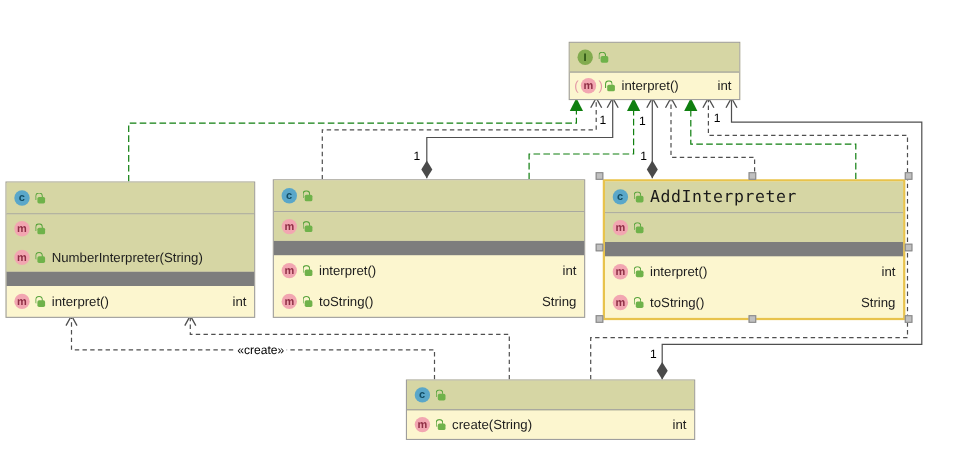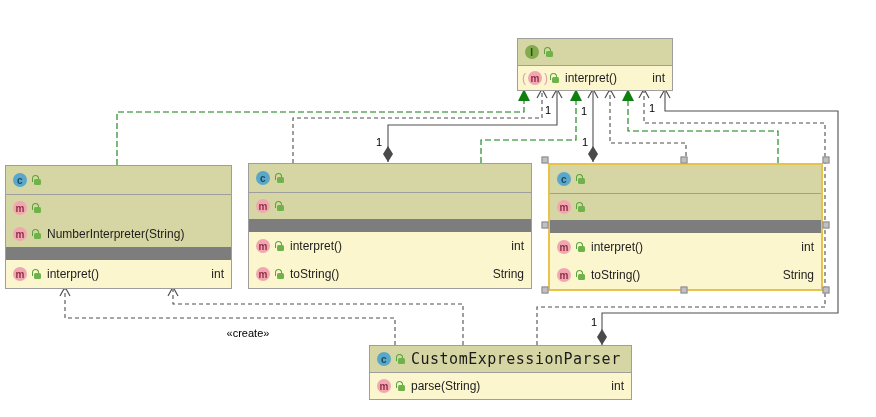--- a/index.html
+++ b/index.html
@@ -136,20 +136,21 @@
       <span class="lock-icon"></span>
       <span class="mname">toString()</span>
       <span class="mtype">String</span>
     </div>
   </div>
 
   <div class="uml-box selected" style="left:548px;top:163px;width:275px;">
     <div class="box-header h28">
       <span class="icon-circle class-icon">c</span>
       <span class="lock-icon"></span>
+      <span>AddInterpreter</span>
     </div>
     <div class="ctor-section">
       <div class="member-row h26">
         <span class="icon-circle method-icon">m</span>
         <span class="lock-icon"></span>
       </div>
     </div>
     <div class="fields-separator"></div>
     <div class="member-row h28">
       <span class="icon-circle method-icon">m</span>
@@ -162,37 +163,36 @@
       <span class="lock-icon"></span>
       <span class="mname">toString()</span>
       <span class="mtype">String</span>
     </div>
   </div>
 
   <div class="uml-box" style="left:369px;top:345px;width:263px;">
     <div class="box-header h26">
       <span class="icon-circle class-icon">c</span>
       <span class="lock-icon"></span>
-      <span>CustomExpressionParser</span>
     </div>
     <div class="member-row h26">
       <span class="icon-circle method-icon">m</span>
       <span class="lock-icon"></span>
-      <span class="mname">parse(String)</span>
+      <span class="mname">create(String)</span>
       <span class="mtype">int</span>
     </div>
   </div>
 
 <div class="edge-label" style="left: 379px; top: 142px;">1</div>
     <div class="edge-label" style="left: 548px; top: 110px;">1</div>
     <div class="edge-label" style="left: 585px; top: 142px;">1</div>
     <div class="edge-label" style="left: 584px; top: 111px;">1</div>
     <div class="edge-label" style="left: 594px; top: 322px;">1</div>
     <div class="edge-label" style="left: 652px; top: 108px;">1</div>
-    <div class="edge-label" style="left: 237px; top: 333px; margin-left: 11px;">«create»</div>
+    <div class="edge-label" style="left: 237px; top: 319px;">«create»</div>
     <div class="selection-handle" style="left: 545px; top: 160px;"></div>
     <div class="selection-handle" style="left: 684px; top: 160px;"></div>
     <div class="selection-handle" style="left: 826px; top: 160px;"></div>
     <div class="selection-handle" style="left: 545px; top: 225px;"></div>
     <div class="selection-handle" style="left: 826px; top: 225px;"></div>
     <div class="selection-handle" style="left: 545px; top: 290px;"></div>
     <div class="selection-handle" style="left: 684px; top: 290px;"></div>
     <div class="selection-handle" style="left: 826px; top: 290px;"></div>
   </div>
 

